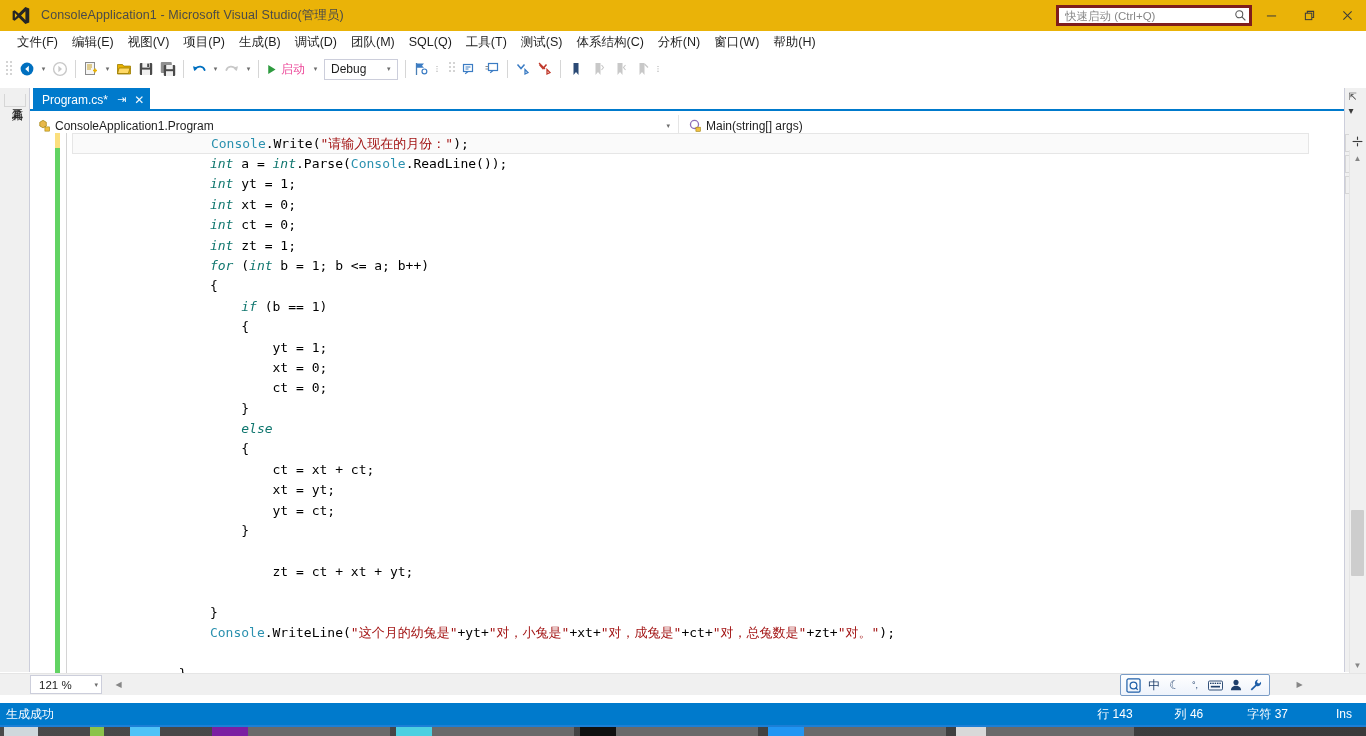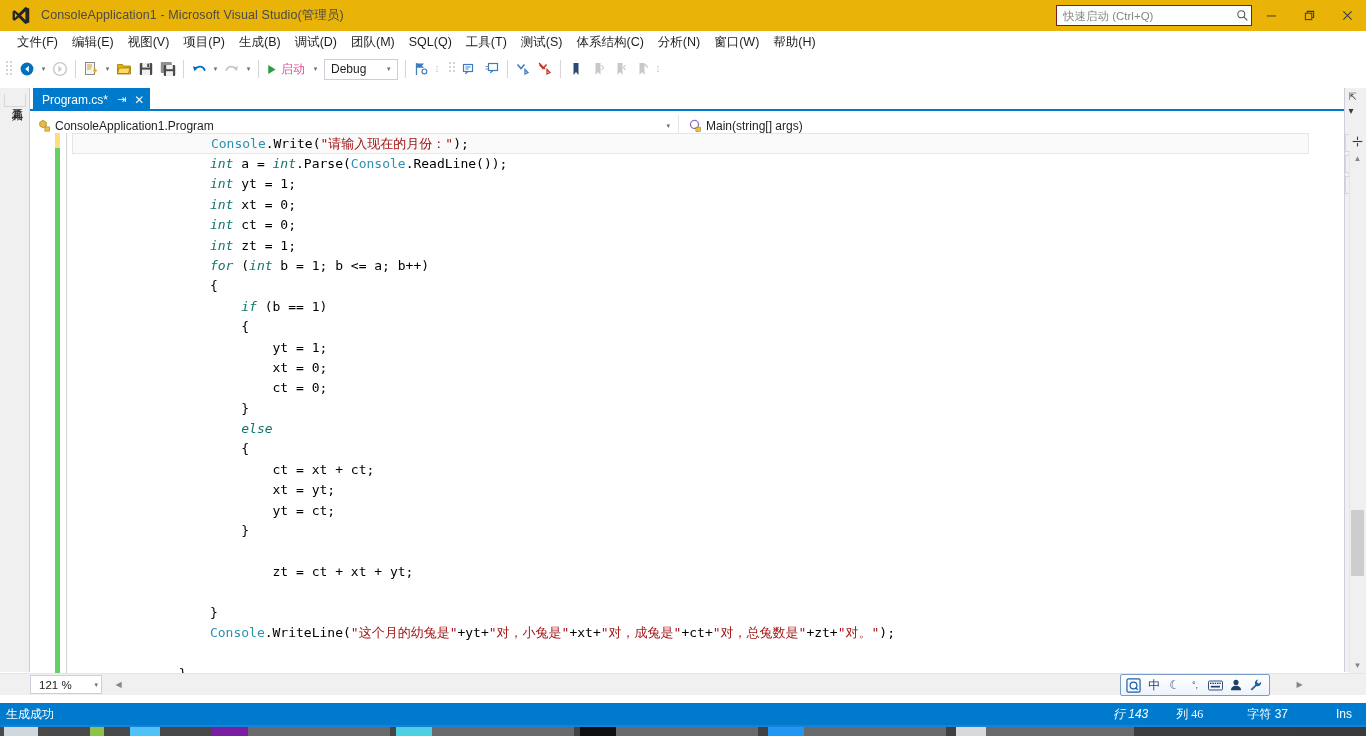--- a/index.html
+++ b/index.html
@@ -23,21 +23,21 @@
     width: 22px; height: 22px; margin-left: 9px; margin-right: 10px;
     flex: 0 0 auto; display: flex; align-items: center; justify-content: center;
   }
   .title-text {
     font-size: 12.5px; color: #4a4a4a; letter-spacing: .1px;
     white-space: nowrap;
   }
   .quick-launch {
     position: absolute; right: 114px; top: 5px;
     width: 196px; height: 21px;
-    border: 1px solid #7f1d1d; background: #ffffff;
+    border: 3px solid #7f1d1d; background: #ffffff;
     display: flex; align-items: center;
   }
   .quick-launch input {
     border: 0; outline: 0; background: transparent;
     font-family: "Liberation Sans", sans-serif; font-size: 11.5px;
     color: #6d6d6d; flex: 1; padding-left: 6px; height: 100%;
   }
   .quick-launch input::placeholder { color: #868686; }
   .ql-search-icon { width: 18px; height: 100%; display:flex; align-items:center; justify-content:center; }
   .win-btns { position: absolute; right: 0; top: 0; height: 31px; display: flex; }
@@ -230,22 +230,22 @@
 
   
   .statusbar {
     position: absolute; left: 0; top: 703px; width: 1366px; height: 22px;
     background: #007acc; color: #ffffff;
     display: flex; align-items: center; font-size: 12px;
   }
   .sb-build { margin-left: 6px; }
   .sb-right { position: absolute; right: 0; display: flex; align-items: center; }
   .sb-cell { white-space: nowrap; }
-  .sb-line { margin-right: 28px; font-style: italic; }
-  .sb-col  { margin-right: 44px; font-family: Liberation Serif, serif; }
+  .sb-line { margin-right: 42px; }
+  .sb-col  { margin-right: 44px; }
   .sb-char { margin-right: 48px; }
   .sb-ins  { margin-right: 14px; }
 
   
   .taskbar {
     position: absolute; left: 0; top: 725px; width: 1366px; height: 11px;
     background: #2a2a2a; overflow: hidden;
   }
   .tb-strip { position:absolute; top:0; left:0; height:11px; width:1366px;
               background: linear-gradient(to right,#4a4a4a 0%,#3a3a3a 100%); }

